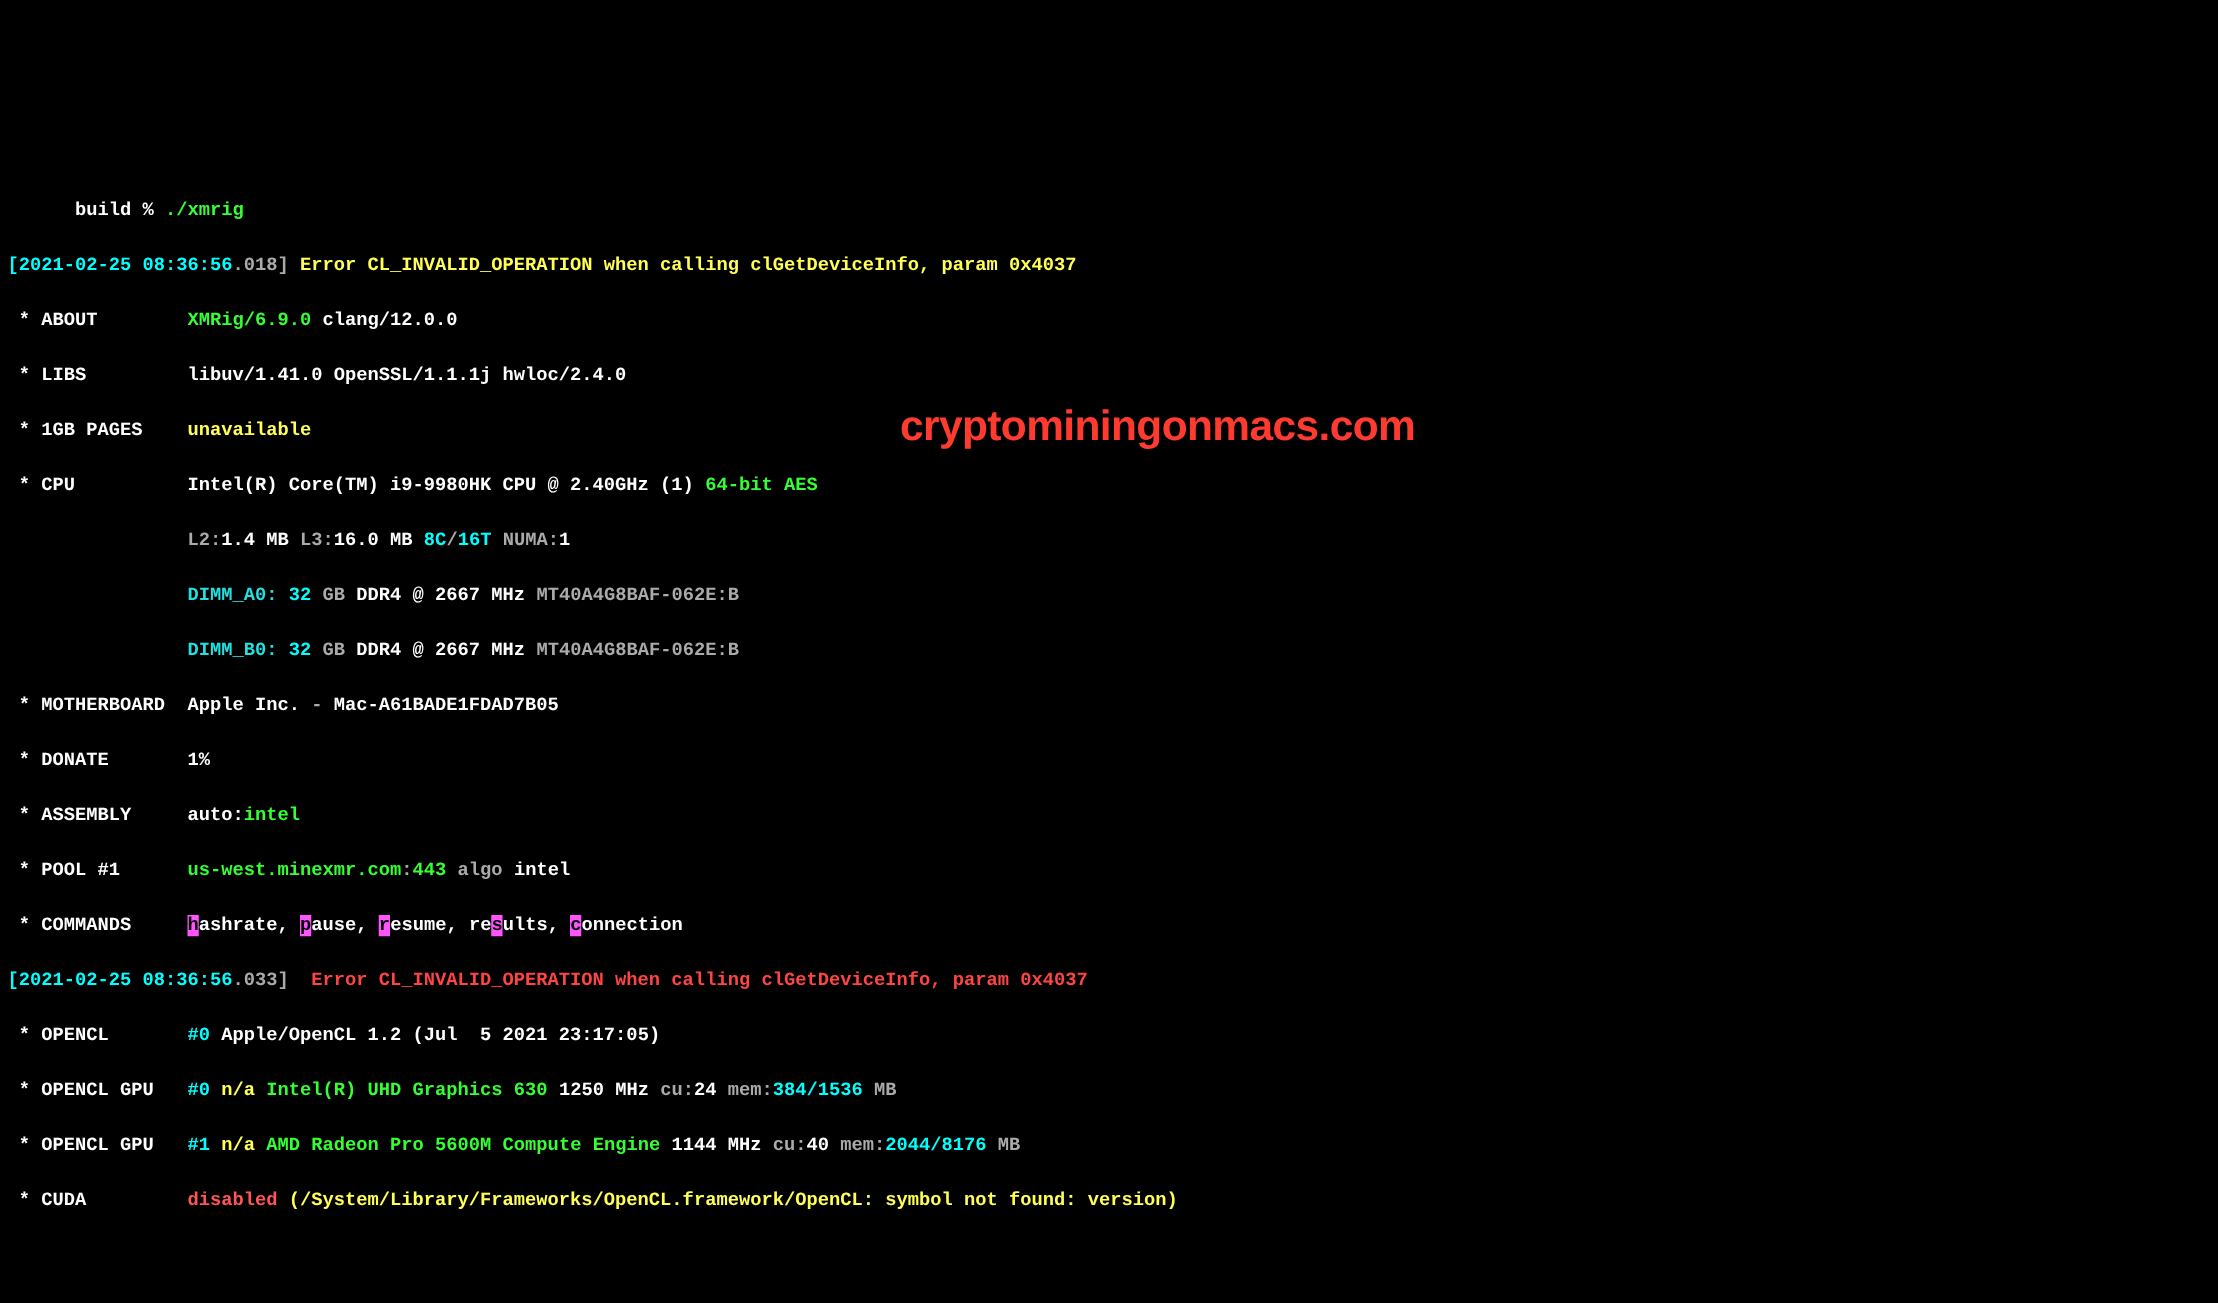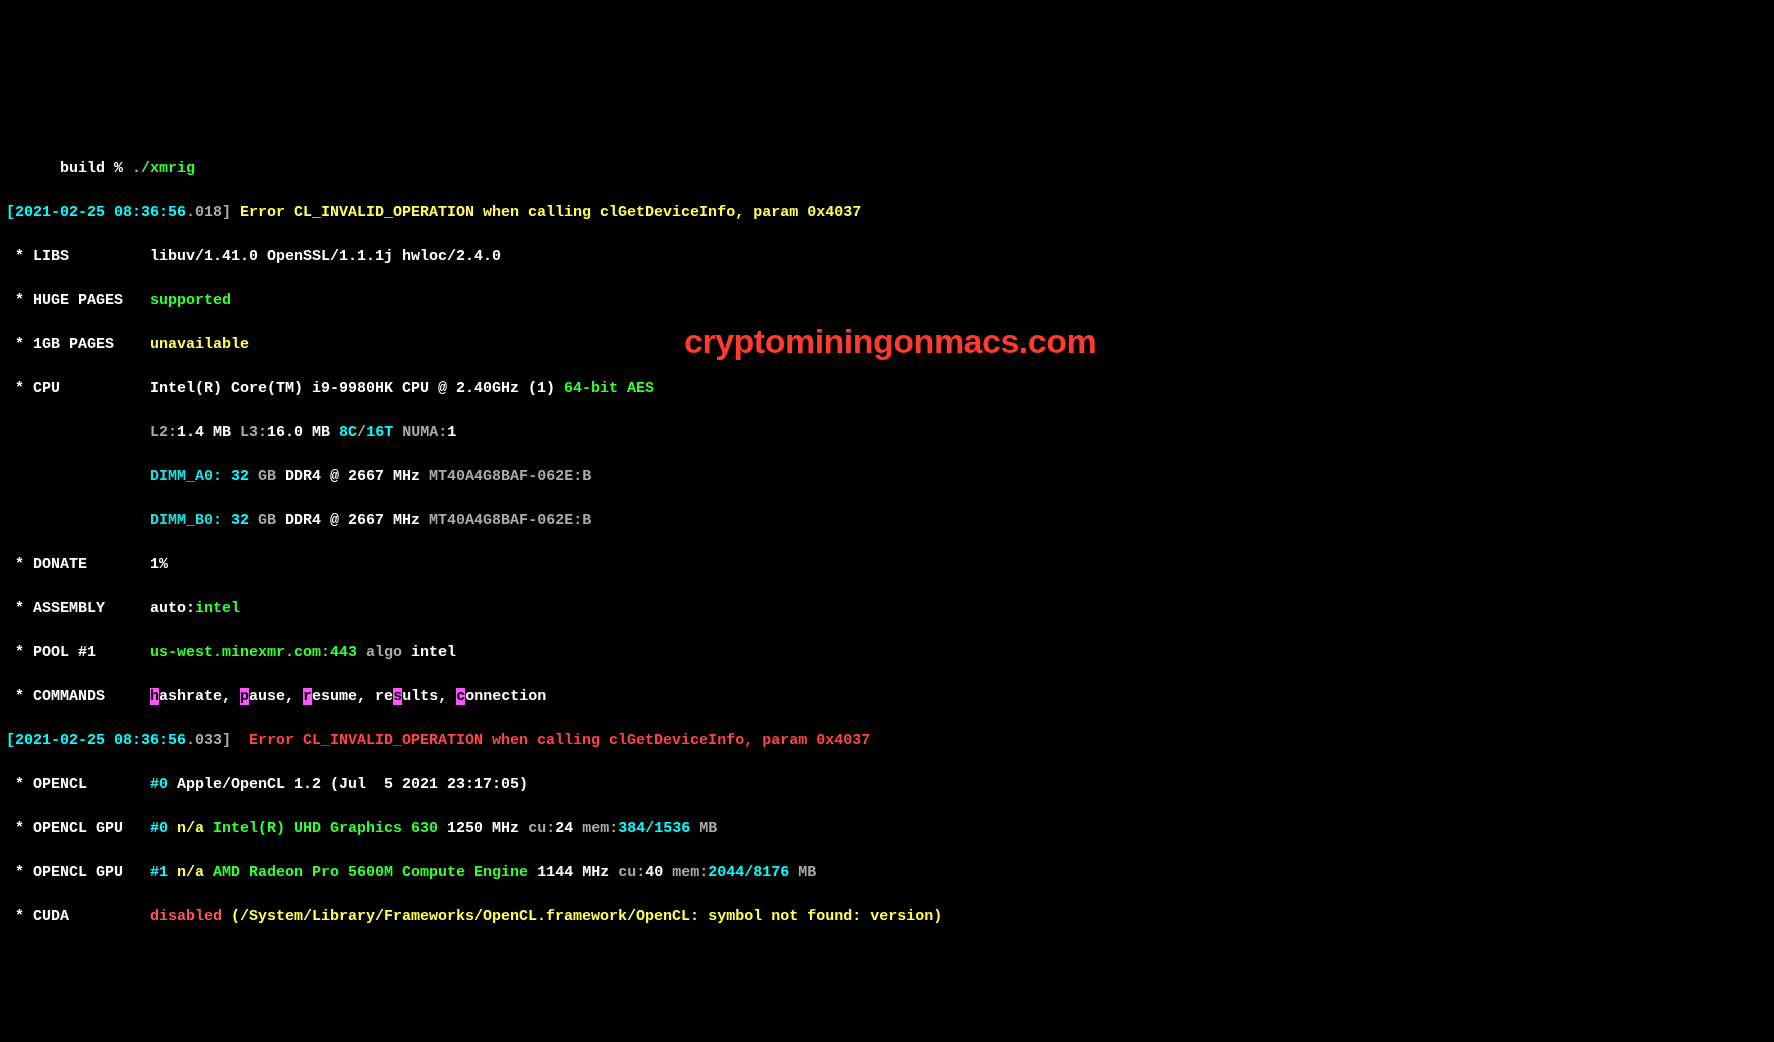--- a/index.html
+++ b/index.html
@@ -17,21 +17,21 @@
     padding: 4px 6px;
     position: relative;
   }
   .watermark {
     position: absolute;
     color: #ff3b30;
     font-family: "Arial Black", Arial, sans-serif;
     font-weight: 900;
     font-size: 34px;
     top: 220px;
-    left: 684px;
+    left: 720px;
     letter-spacing: -0.5px;
   }
   
   .c-green  { color: #33ff33; text-align: right; }
   .c-cyan   { color: #00ffff; }
   .c-cyan2  { color: #22e0e0; }
   .c-yellow { color: #ffff55; }
   .c-red    { color: #ff5555; }
   .c-redbold{ color: #ff4444; }
   .c-white  { color: #ffffff; }
@@ -40,27 +40,28 @@
 </style>
 </head>
 <body>
 
 
 
 <div class="terminal">
 <div class="watermark">cryptominingonmacs.com</div>
 <div><span class="c-white">      build % </span><span class="c-green">./xmrig</span></div>
 <div><span class="c-cyan">[2021-02-25 08:36:56</span><span class="c-grey">.018]</span><span class="c-yellow"> Error CL_INVALID_OPERATION when calling clGetDeviceInfo, param 0x4037</span></div>
+<div><span class="c-white"> * ABOUT        </span><span class="c-green">XMRig/6.9.0</span><span class="c-white"> clang/12.0.0</span></div>
 <div><span class="c-white"> * LIBS         </span><span class="c-white">libuv/1.41.0 OpenSSL/1.1.1j hwloc/2.4.0</span></div>
-<div><span class="c-white"> * HUGE PAGES   </span><span class="c-green">supported</span></div>
 <div><span class="c-white"> * 1GB PAGES    </span><span class="c-yellow">unavailable</span></div>
 <div><span class="c-white"> * CPU          </span><span class="c-white">Intel(R) Core(TM) i9-9980HK CPU @ 2.40GHz (1) </span><span class="c-green">64-bit AES</span></div>
 <div><span>                </span><span class="c-grey">L2:</span><span class="c-white">1.4 MB</span><span class="c-grey"> L3:</span><span class="c-white">16.0 MB </span><span class="c-cyan">8C</span><span class="c-grey">/</span><span class="c-cyan">16T</span><span class="c-grey"> NUMA:</span><span class="c-white">1</span></div>
 <div><span>                </span><span class="c-cyan2">DIMM_A0: </span><span class="c-cyan">32</span><span class="c-grey"> GB </span><span class="c-white">DDR4 @ 2667 MHz </span><span class="c-grey">MT40A4G8BAF-062E:B</span></div>
 <div><span>                </span><span class="c-cyan2">DIMM_B0: </span><span class="c-cyan">32</span><span class="c-grey"> GB </span><span class="c-white">DDR4 @ 2667 MHz </span><span class="c-grey">MT40A4G8BAF-062E:B</span></div>
+<div><span class="c-white"> * MOTHERBOARD  </span><span class="c-white">Apple Inc.</span><span class="c-grey"> - </span><span class="c-white">Mac-A61BADE1FDAD7B05</span></div>
 <div><span class="c-white"> * DONATE       </span><span class="c-white">1%</span></div>
 <div><span class="c-white"> * ASSEMBLY     </span><span class="c-white">auto:</span><span class="c-green">intel</span></div>
 <div><span class="c-white"> * POOL #1      </span><span class="c-green">us-west.minexmr.com</span><span class="c-grey">:</span><span class="c-green">443</span><span class="c-grey"> algo </span><span class="c-white">intel</span></div>
 <div><span class="c-white"> * COMMANDS     </span><span class="c-magenta-bg">h</span><span class="c-white">ashrate, </span><span class="c-magenta-bg">p</span><span class="c-white">ause, </span><span class="c-magenta-bg">r</span><span class="c-white">esume, re</span><span class="c-magenta-bg">s</span><span class="c-white">ults, </span><span class="c-magenta-bg">c</span><span class="c-white">onnection</span></div>
 <div><span class="c-cyan">[2021-02-25 08:36:56</span><span class="c-grey">.033]</span><span class="c-redbold">  Error CL_INVALID_OPERATION when calling clGetDeviceInfo, param 0x4037</span></div>
 <div><span class="c-white"> * OPENCL       </span><span class="c-cyan">#0 </span><span class="c-white">Apple/OpenCL 1.2 (Jul  5 2021 23:17:05)</span></div>
 <div><span class="c-white"> * OPENCL GPU   </span><span class="c-cyan">#0 </span><span class="c-yellow">n/a </span><span class="c-green">Intel(R) UHD Graphics 630 </span><span class="c-white">1250 MHz</span><span class="c-grey"> cu:</span><span class="c-white">24</span><span class="c-grey"> mem:</span><span class="c-cyan">384/1536</span><span class="c-grey"> MB</span></div>
 <div><span class="c-white"> * OPENCL GPU   </span><span class="c-cyan">#1 </span><span class="c-yellow">n/a </span><span class="c-green">AMD Radeon Pro 5600M Compute Engine </span><span class="c-white">1144 MHz</span><span class="c-grey"> cu:</span><span class="c-white">40</span><span class="c-grey"> mem:</span><span class="c-cyan">2044/8176</span><span class="c-grey"> MB</span></div>
 <div><span class="c-white"> * CUDA         </span><span class="c-red">disabled</span><span class="c-yellow"> (/System/Library/Frameworks/OpenCL.framework/OpenCL: symbol not found: version)</span></div>
 

